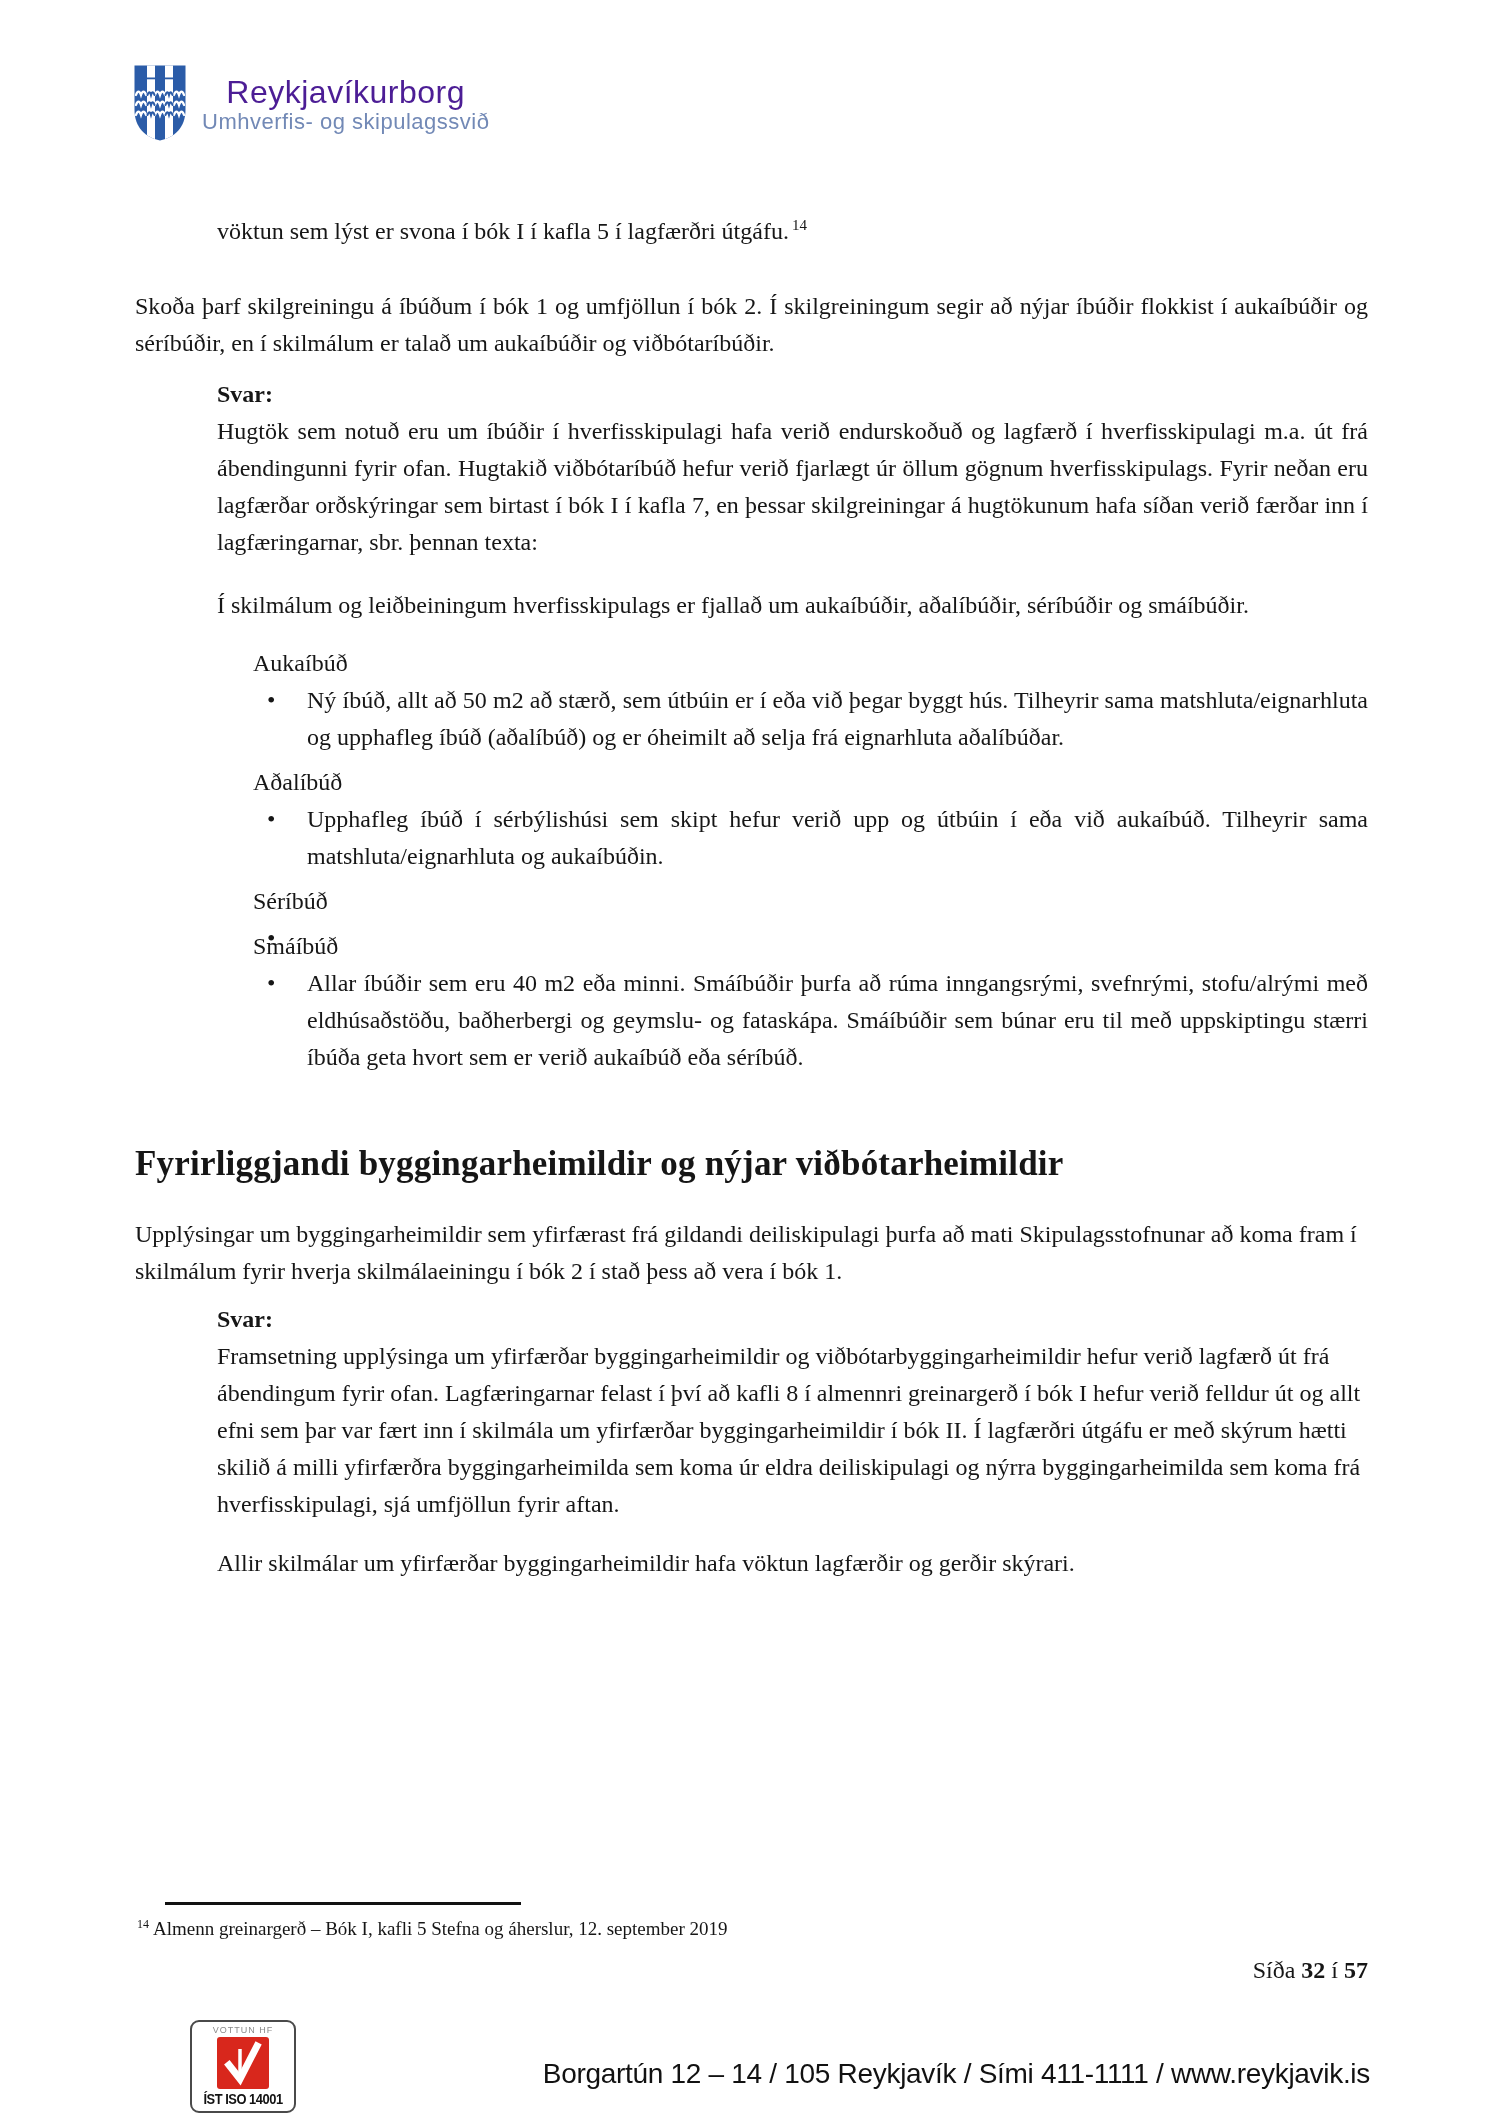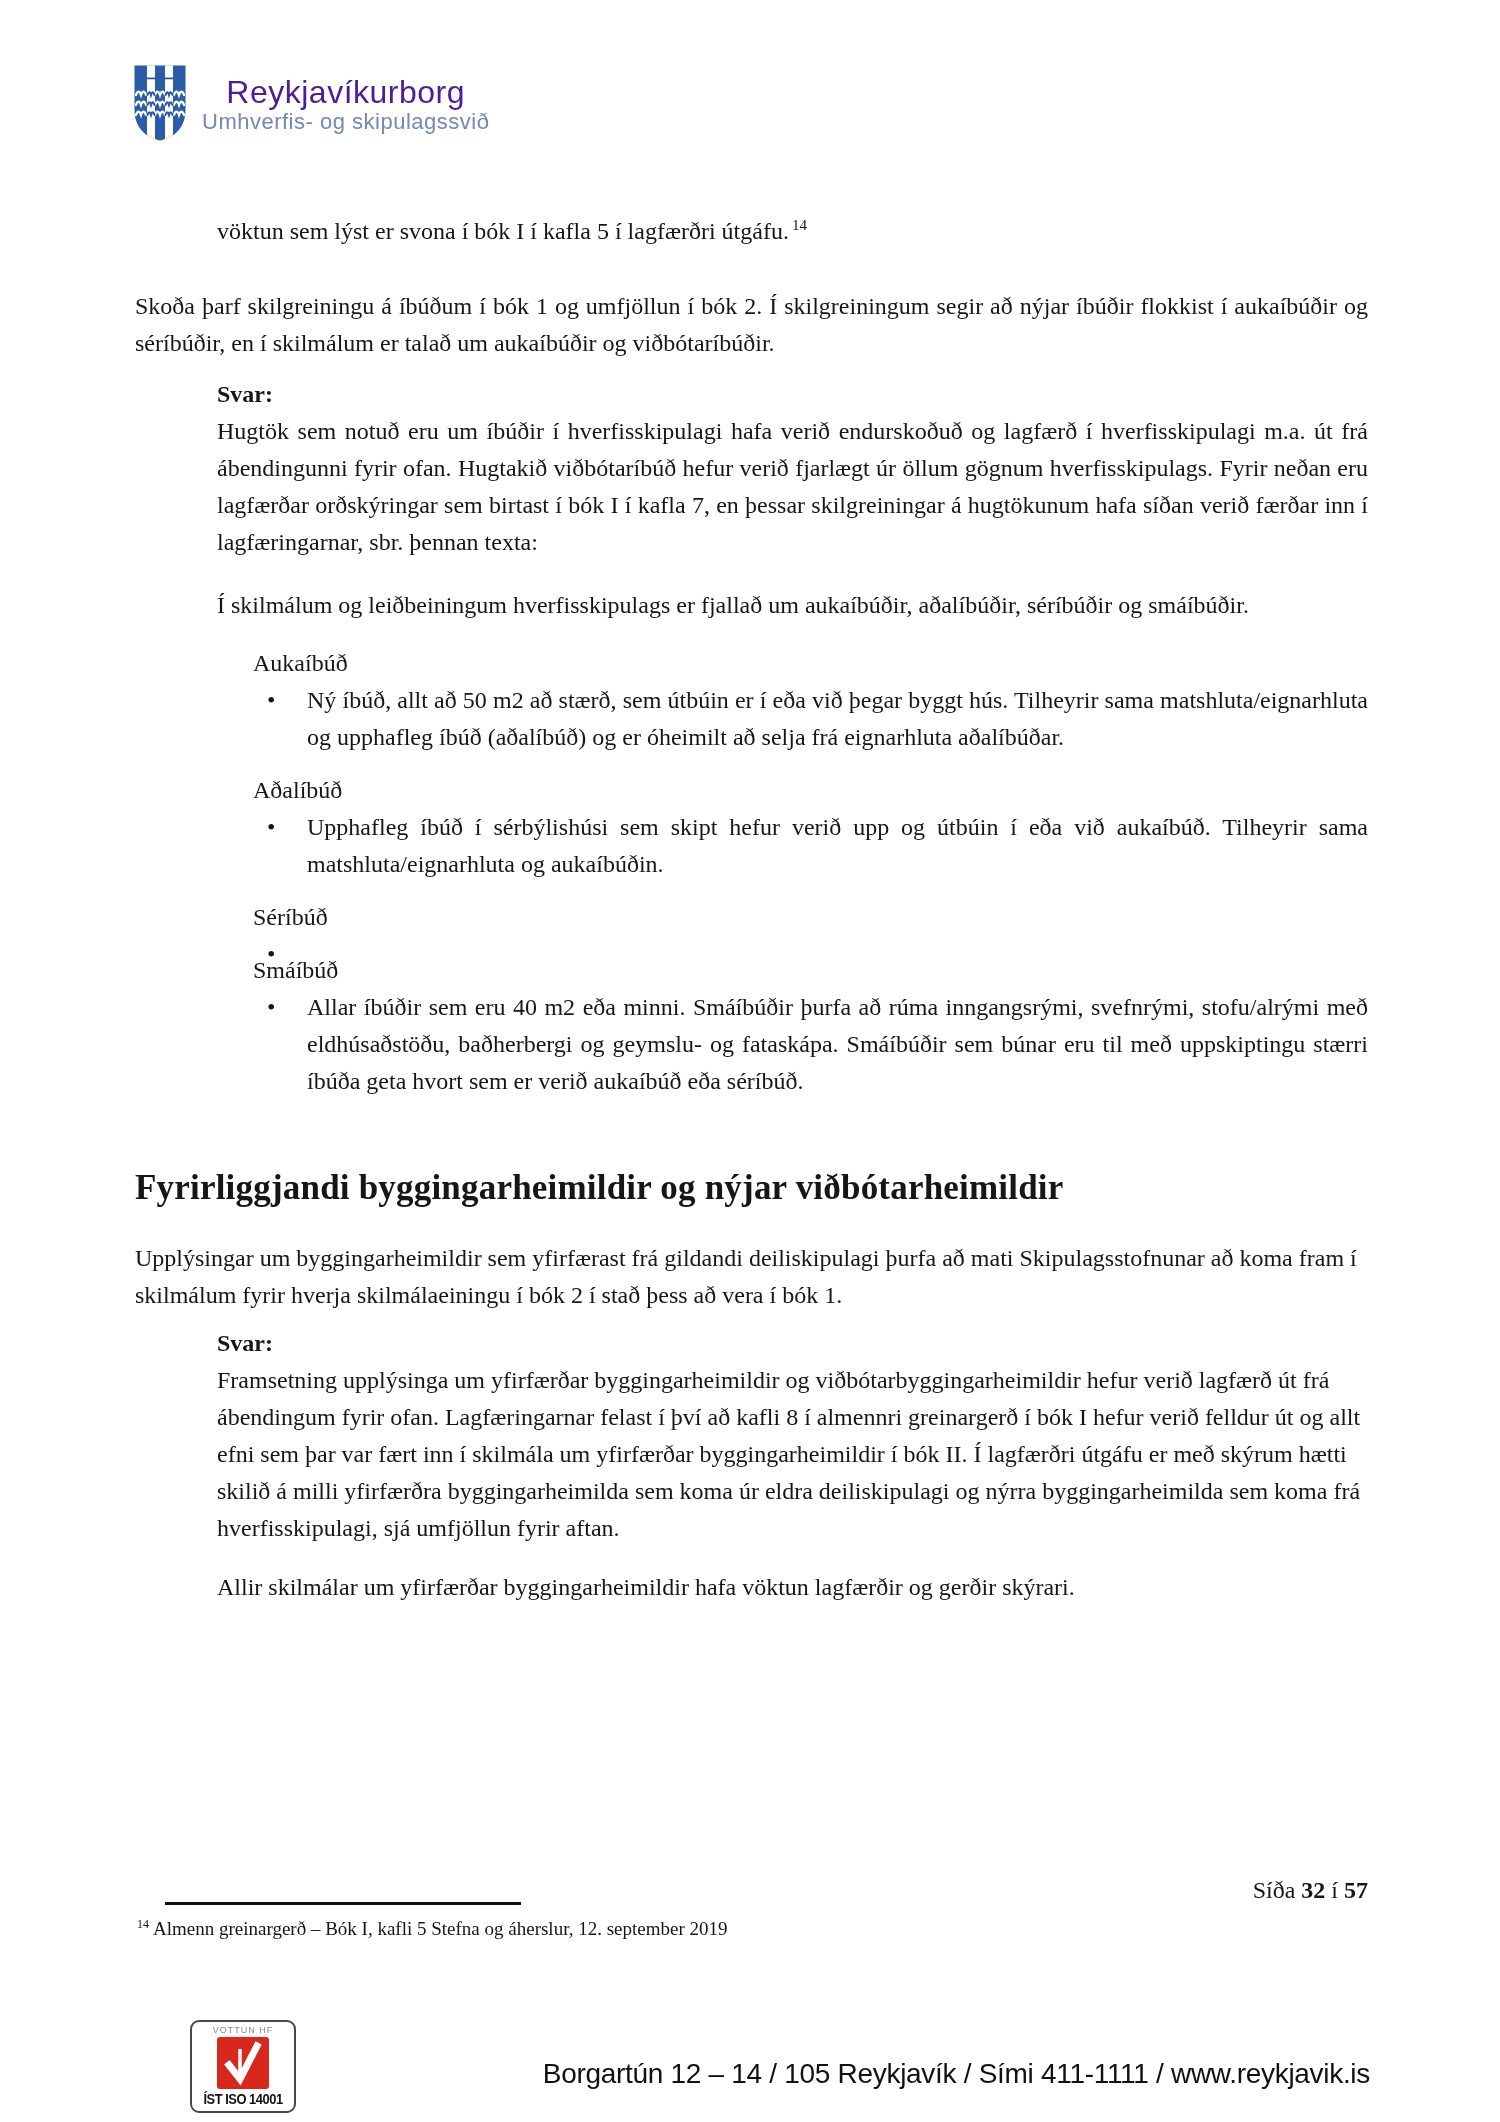--- a/index.html
+++ b/index.html
@@ -46,21 +46,21 @@
     padding-top: 213px;
     font-size: 24px;
     line-height: 37px;
   }
   .indent1 { margin-left: 82px; }
   .just { text-align: justify; }
   .bold { font-weight: bold; }
   p.q1 { margin-top: 38px; }
   p.svar1 { margin-top: 14px; }
   p.defs-intro { margin-top: 26px; }
-  .def-block { margin-top: 16px; }
+  .def-block { margin-top: 8px; }
   .def-block:first-of-type { margin-top: 21px; }
   .def-term { margin-left: 118px; }
   .def-desc {
     position: relative;
     margin-left: 172px;
     text-align: justify;
   }
   .def-desc .bullet {
     position: absolute;
     left: -40px; top: 0;
@@ -90,21 +90,21 @@
     left: 137px; top: 1917px;
     font-size: 19px;
     line-height: 24px;
     color: #161616;
   }
   .footnote sup { font-size: 12px; vertical-align: super; line-height: 0; margin-right: 4px; }
 
   
   .page-number {
     position: absolute;
-    top: 1877px; right: 132px;
+    top: 1957px; right: 132px;
     font-size: 24px;
   }
   .page-number .b { font-weight: bold; }
   .address {
     position: absolute;
     top: 2058px; right: 130px;
     font-family: "Liberation Sans", sans-serif;
     font-size: 28px;
     letter-spacing: -0.3px;
     color: #111;

